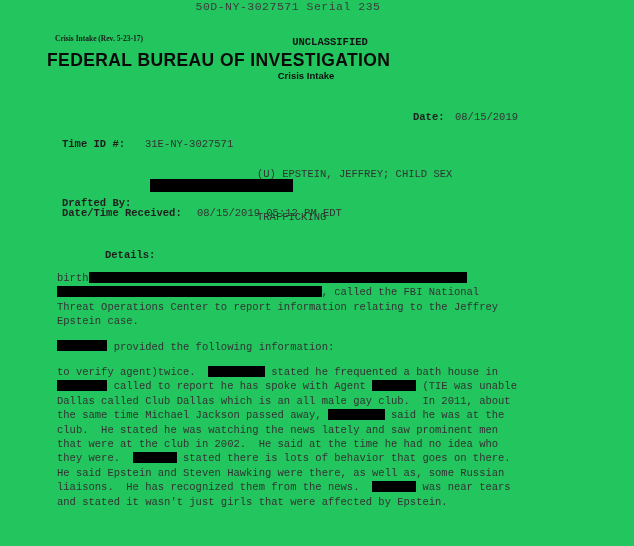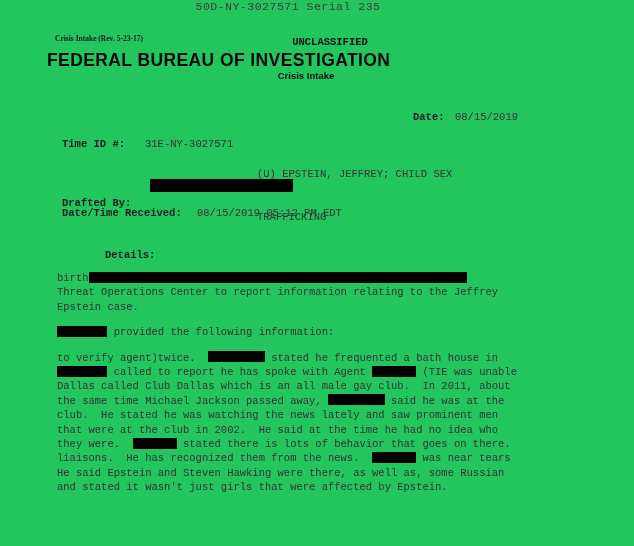--- a/index.html
+++ b/index.html
@@ -102,33 +102,34 @@
   <div class="abs redact-bar-drafted"></div>
 
   <div class="abs meta-label" style="left:62px; top:207px;">Date/Time Received:</div>
   <div class="abs meta-value" style="left:197px; top:207px;">08/15/2019 05:12 PM EDT</div>
 
   <div class="abs details-heading">Details:</div>
 
   <div class="abs paragraphs">
       <div class="para">
         <div class="line">birth<span class="redact" style="width: 60ch; background: rgb(0, 0, 0);"></span></div>
+        <div class="line"><span class="redact" style="width: 42ch; background: rgb(0, 0, 0);"></span>, called the FBI National</div>
         <div class="line">Threat Operations Center to report information relating to the Jeffrey</div>
         <div class="line">Epstein case.</div>
       </div>
       <div class="para">
         <div class="line"><span class="redact" style="width: 8ch; background: rgb(0, 0, 0);"></span> provided the following information:</div>
       </div>
       <div class="para">
         <div class="line">to verify agent)twice.  <span class="redact" style="width: 9ch; background: rgb(0, 0, 0);"></span> stated he frequented a bath house in</div>
         <div class="line"><span class="redact" style="width: 8ch; background: rgb(0, 0, 0);"></span> called to report he has spoke with Agent <span class="redact" style="width: 7ch; background: rgb(0, 0, 0);"></span> (TIE was unable</div>
         <div class="line">Dallas called Club Dallas which is an all male gay club.  In 2011, about</div>
         <div class="line">the same time Michael Jackson passed away, <span class="redact" style="width: 9ch; background: rgb(0, 0, 0);"></span> said he was at the</div>
         <div class="line">club.  He stated he was watching the news lately and saw prominent men</div>
         <div class="line">that were at the club in 2002.  He said at the time he had no idea who</div>
         <div class="line">they were.  <span class="redact" style="width: 7ch; background: rgb(0, 0, 0);"></span> stated there is lots of behavior that goes on there.</div>
+        <div class="line">He said Epstein and Steven Hawking were there, as well as, some Russian</div>
         <div class="line">liaisons.  He has recognized them from the news.  <span class="redact" style="width: 7ch; background: rgb(0, 0, 0);"></span> was near tears</div>
-        <div class="line">He said Epstein and Steven Hawking were there, as well as, some Russian</div>
         <div class="line">and stated it wasn't just girls that were affected by Epstein.</div>
       </div>
     </div>
 
 </div>
 
 </body></html>

